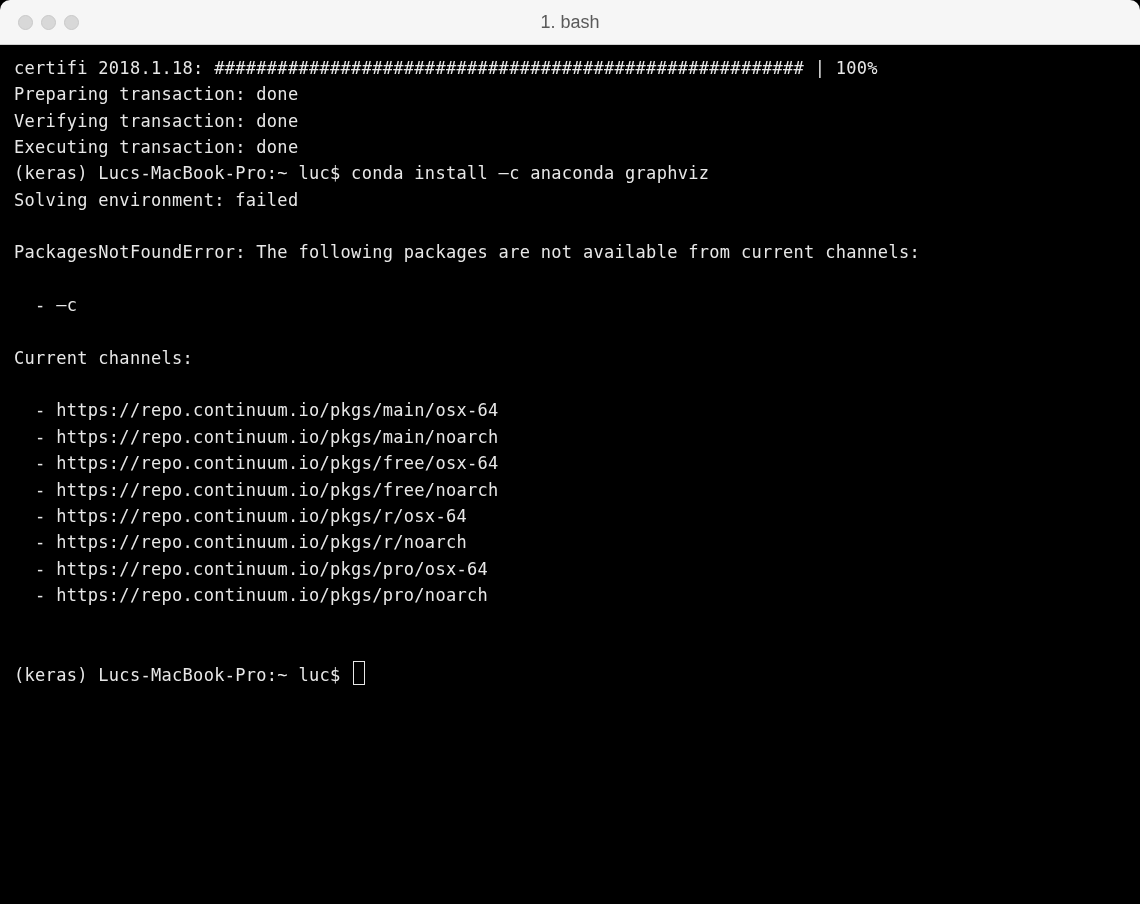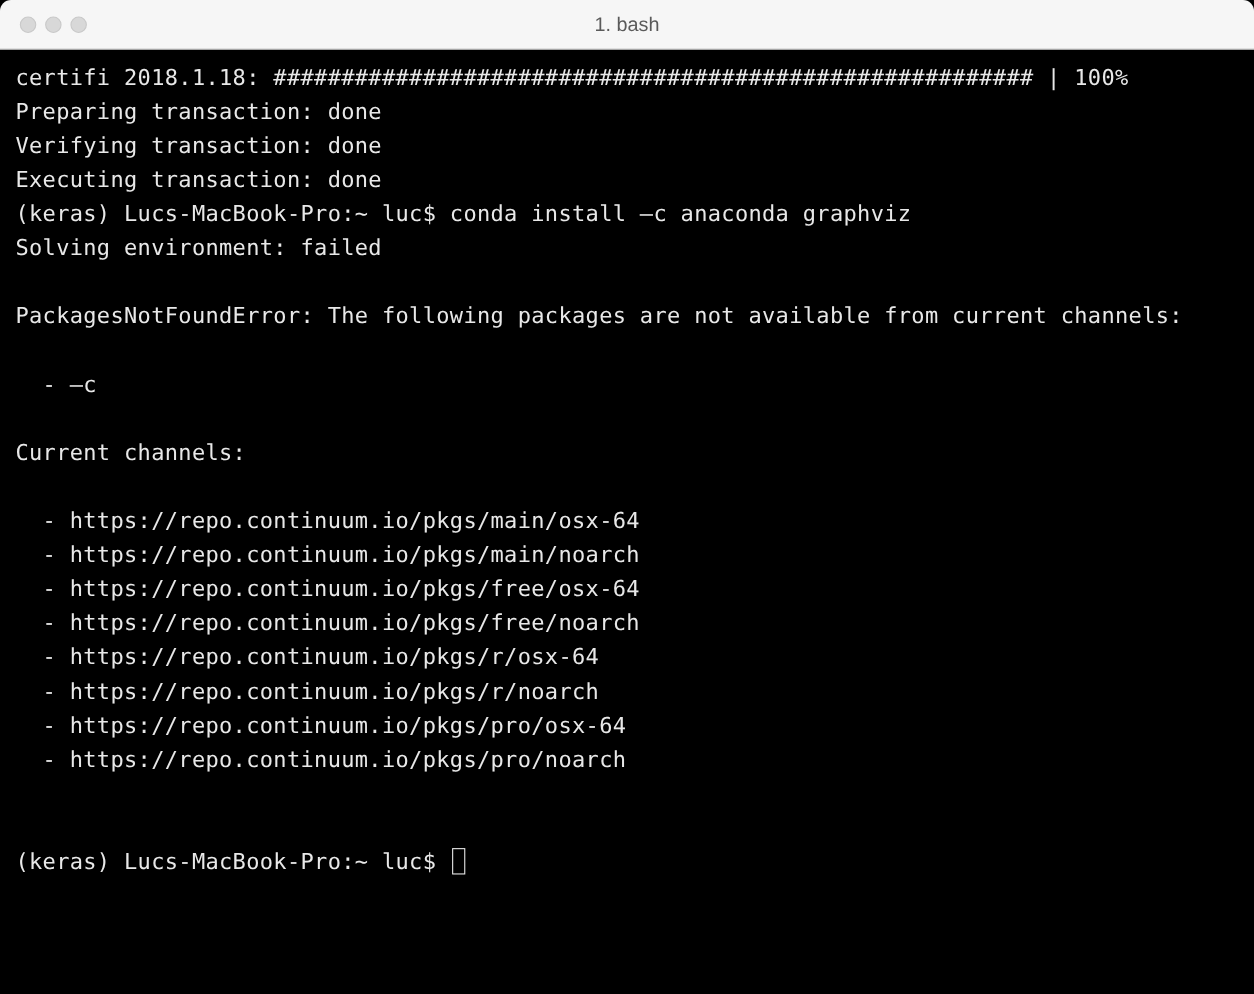--- a/index.html
+++ b/index.html
@@ -47,21 +47,21 @@
       transform: translateX(-50%);
       font-size: 18px;
       color: #5a5a5a;
       font-weight: 400;
     }
     .terminal-body {
       flex: 1;
       background: #000;
       color: #e8e8e8;
       font-family: "SF Mono", "Menlo", "Monaco", "Consolas", monospace;
-      font-size: 20px;
+      font-size: 17px;
       line-height: 1.55;
       padding: 10px 14px;
       white-space: pre-wrap;
       word-break: break-all;
       letter-spacing: 0.3px;
     }
     .cursor {
       display: inline-block;
       width: 12px;
       height: 24px;

